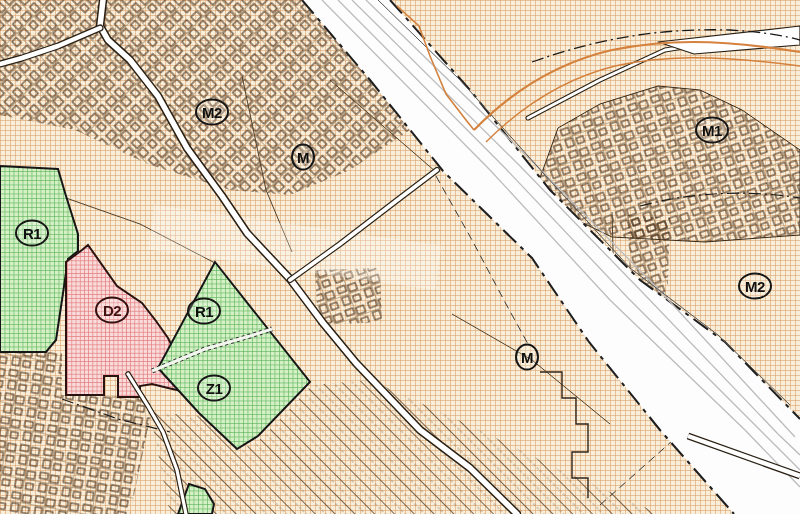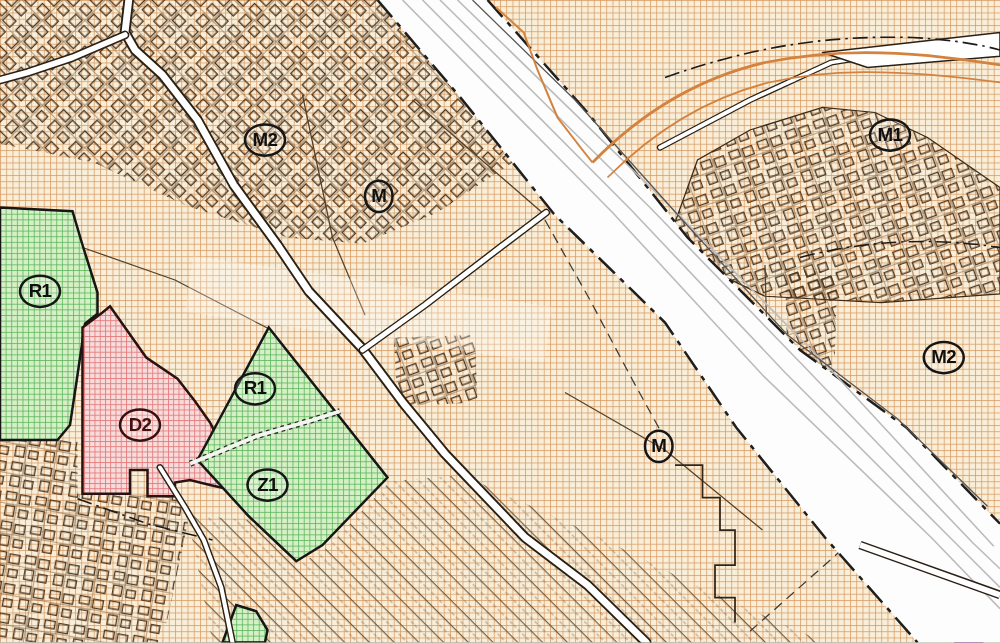--- a/index.html
+++ b/index.html
@@ -1,19 +1,20 @@
 <!DOCTYPE html>
 <html><head>
 <meta charset="utf-8">
 <style>
   html,body{margin:0;padding:0;}
   .stage{
     position:relative;width:800px;height:514px;overflow:hidden;
-    background:#737373;
+    background:#22c55e;
     font-family:"Liberation Sans",sans-serif;
+    text-decoration:underline;
   }
   .stage svg{position:absolute;left:0;top:0;}
   .badge{
     position:absolute;transform:translate(-50%,-50%);
     min-width:24px;height:27px;padding:0 4px;
     border:2.5px solid #161616;border-radius:50%;
     display:flex;align-items:center;justify-content:center;
     font-weight:bold;font-size:15px;letter-spacing:-0.5px;color:#101010;
     background:rgba(255,255,255,0.18);
     box-sizing:border-box;
@@ -150,32 +151,32 @@
 
 <div class="badge two" style="left:212px;top:112px">
       <span>M2</span>
     </div>
 <div class="badge" style="left:303px;top:157px">
       <span>M</span>
     </div>
 <div class="badge two" style="left:32px;top:233px">
       <span>R1</span>
     </div>
-<div class="badge two maroon" style="left:112px;top:340px">
+<div class="badge two maroon" style="left:112px;top:310px">
       <span>D2</span>
     </div>
 <div class="badge two" style="left:204px;top:311px">
       <span>R1</span>
     </div>
 <div class="badge two" style="left:214px;top:388px">
       <span>Z1</span>
     </div>
 <div class="badge" style="left:527px;top:357px">
       <span>M</span>
     </div>
-<div class="badge two" style="left:712px;top:108px">
+<div class="badge two" style="left:712px;top:130px">
       <span>M1</span>
     </div>
 <div class="badge two" style="left:755px;top:286px">
       <span>M2</span>
     </div>
 
 </div>
 
 </body></html>

